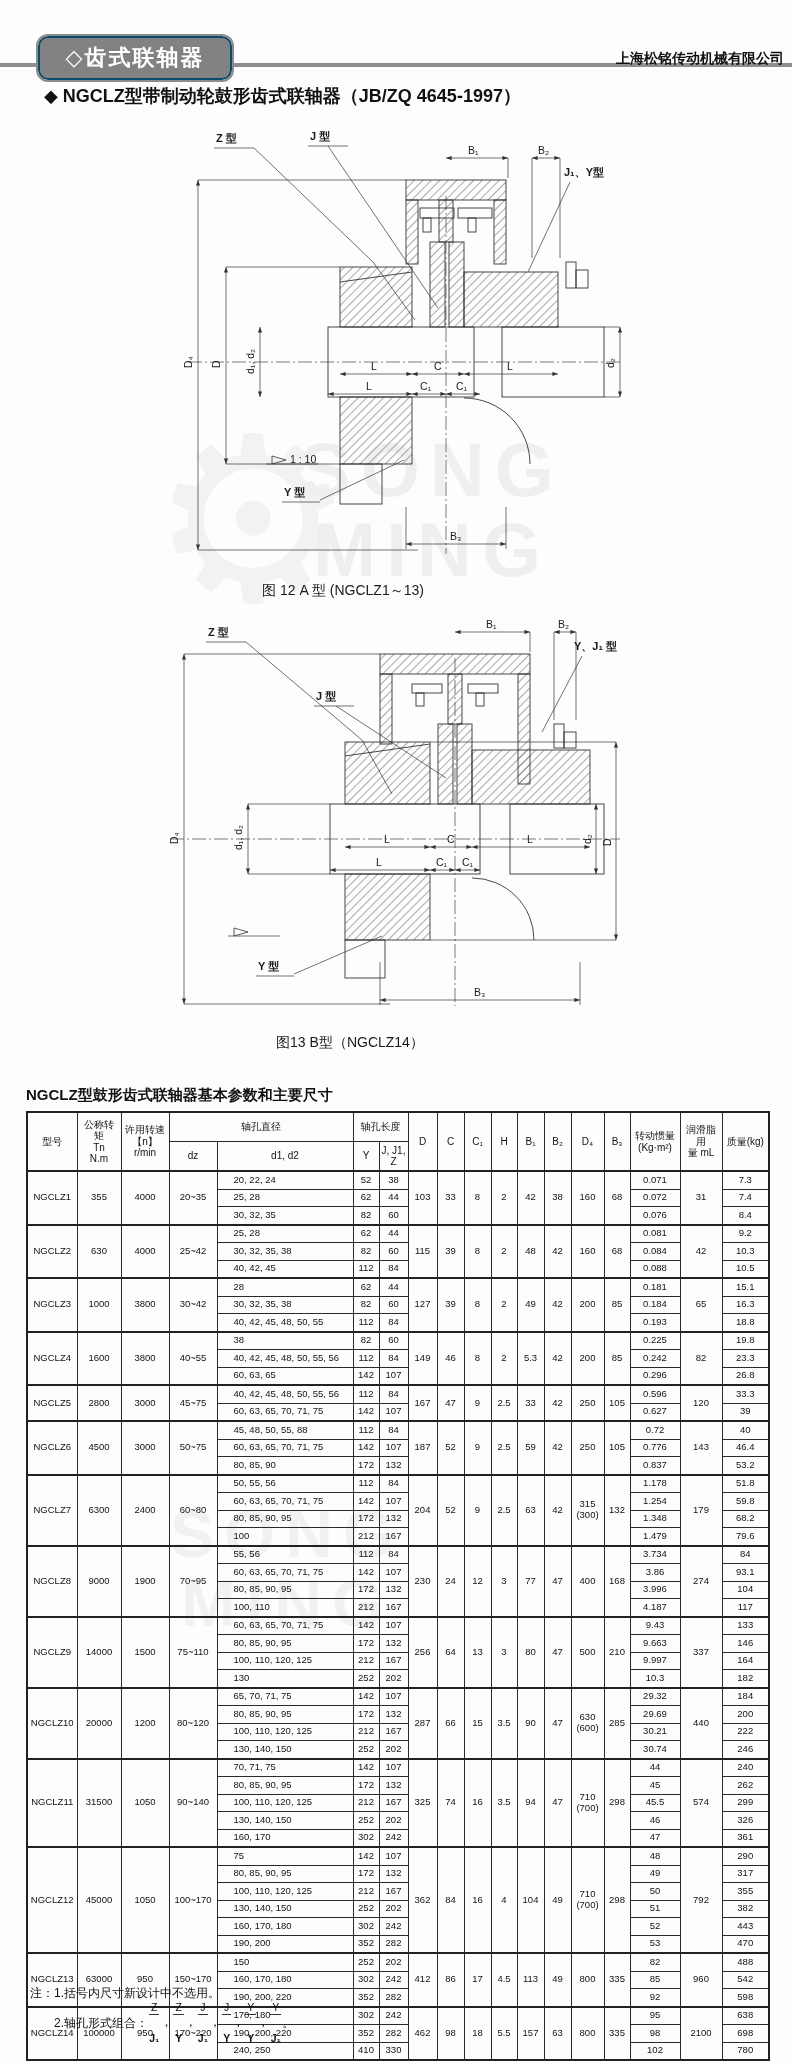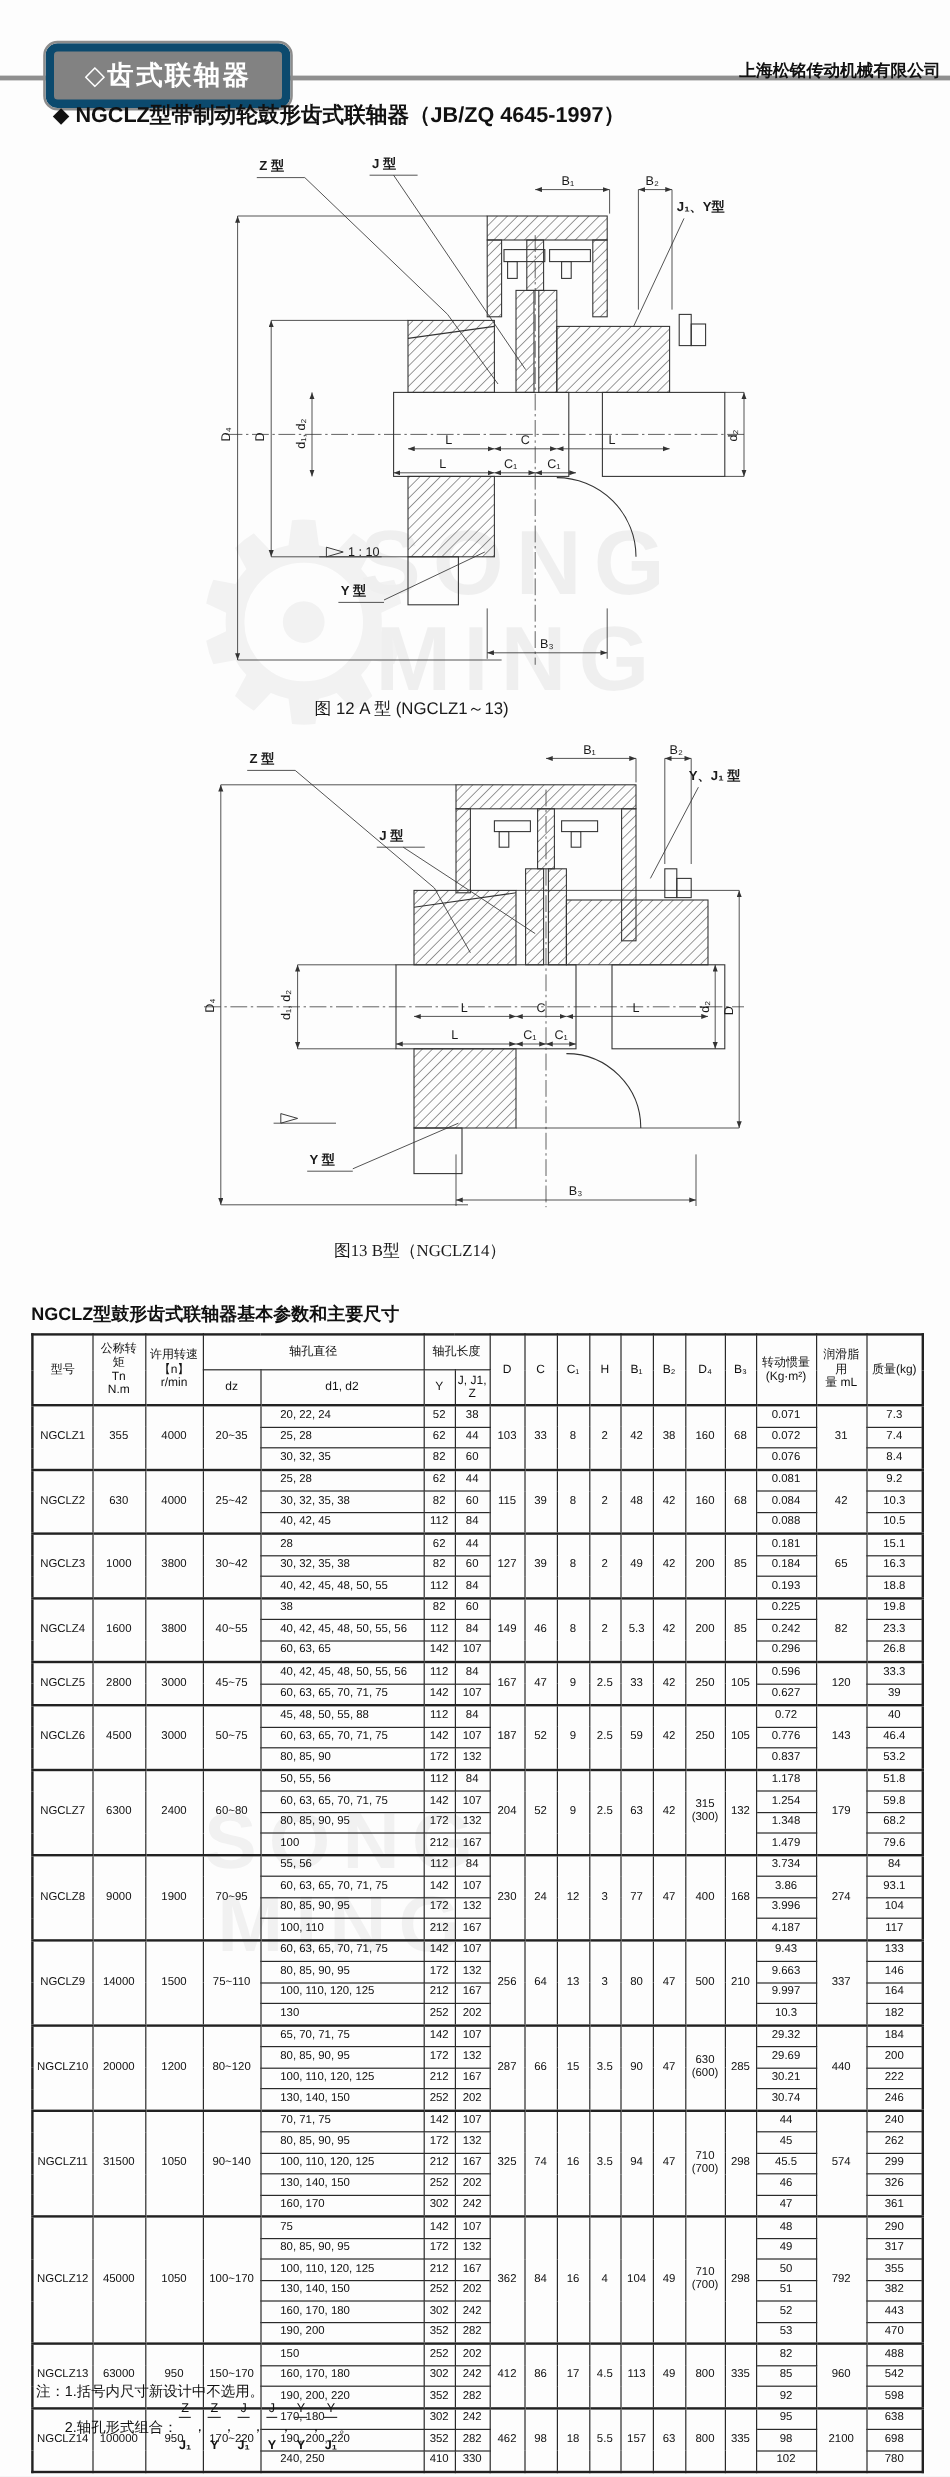--- a/index.html
+++ b/index.html
@@ -2,42 +2,42 @@
 <html><head>
 <meta charset="utf-8">
 <style>
   html,body{margin:0;padding:0;background:#e8e8e8;}
   .sheet{position:relative;width:792px;height:2064px;margin:0 auto;background:#fdfdfd;
          font-family:"Liberation Sans","DejaVu Sans",sans-serif;color:#111;overflow:hidden;}
 
   
   .top-rule{position:absolute;left:0;top:63px;width:792px;height:4px;background:#8f8f8f;}
   .badge{position:absolute;left:38px;top:36px;width:190px;height:40px;background:#828282;
-         border:7px solid #0c4a6e;outline:2px solid #8c8c8c;border-radius:10px;
+         border:2px solid #0c4a6e;outline:2px solid #8c8c8c;border-radius:10px;
          display:flex;align-items:center;justify-content:center;}
   .badge span{color:#fff;font-size:22px;font-weight:bold;letter-spacing:2px;}
   .company{position:absolute;right:8px;top:50px;font-size:14px;font-weight:bold;font-family:Liberation Serif, serif;}
   .doc-title{position:absolute;left:44px;top:84px;font-size:18px;font-weight:bold;}
 
   
   .wm{position:absolute;opacity:.05;font-weight:bold;color:#000;line-height:1.05;
       letter-spacing:10px;text-align:center;pointer-events:none;}
   .wm .gear{font-weight:normal;letter-spacing:0;}
   .wm1{left:300px;top:430px;font-size:76px;}
   .wm1 .gear{position:absolute;left:-150px;top:-30px;font-size:230px;opacity:.8;}
   .wm2{left:170px;top:1500px;font-size:66px;opacity:.045;}
 
   
   .fig{position:absolute;margin:0;}
   .figA{left:168px;top:112px;}
   .figB{left:150px;top:592px;}
   .fig svg{display:block;}
   .fig figcaption{font-size:14px;color:#1a1a1a;text-align:center;margin-top:20px;}
   .figA figcaption{padding-right:110px;}
-  .figB figcaption{padding-right:90px;font-weight:500;font-family:Liberation Serif, serif;}
+  .figB figcaption{padding-right:90px;font-weight:500;}
   .dim{font-size:10.5px;fill:#1a1a1a;}
   .lab{font-size:11px;font-weight:bold;fill:#1a1a1a;}
   .st{stroke:#333;stroke-width:.9;fill:none;}
   .ht{stroke:#333;stroke-width:.9;fill:url(#h1);}
   .dl{stroke:#333;stroke-width:.7;fill:none;}
   .cl{stroke:#444;stroke-width:.7;fill:none;stroke-dasharray:14 3 2 3;}
 
   
   .table-wrap{position:absolute;left:26px;top:1086px;width:617px;}
   .table-title{font-size:15px;font-weight:600;margin-bottom:6px;}

